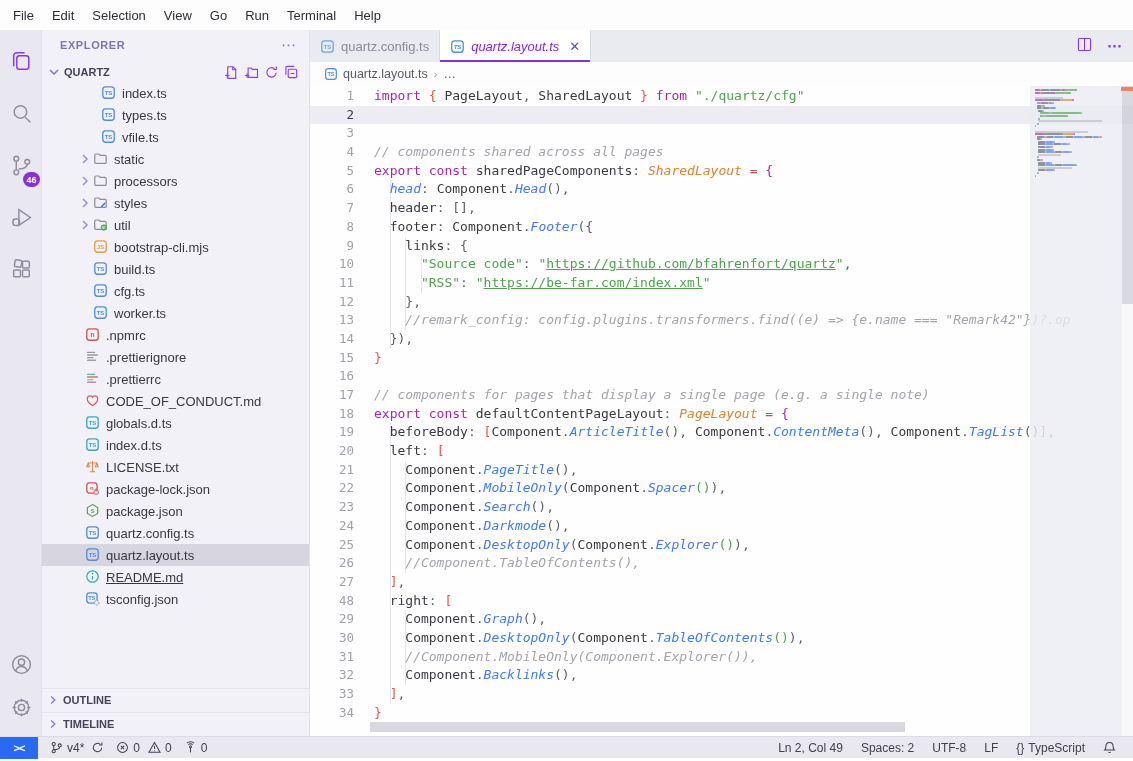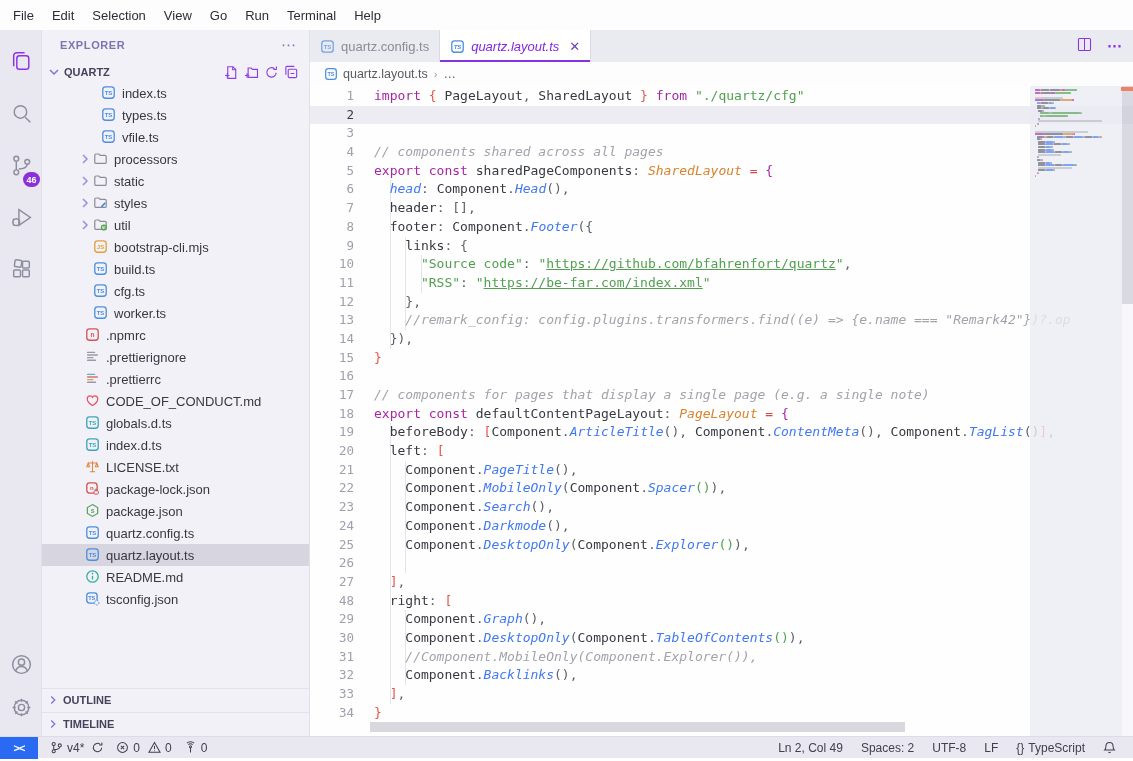--- a/index.html
+++ b/index.html
@@ -242,30 +242,30 @@
           </svg></span>
         <span class="tree-label">vfile.ts</span>
       </div>
       <div class="tree-row" style="padding-left: 35px;">
         <span class="tree-twist"><svg viewBox="0 0 16 16" fill="none" stroke="#a18ae0" stroke-width="1.5">
             <path d="M6 4l4 4-4 4"></path>
           </svg></span>
         <span class="tree-icon"><svg viewBox="0 0 16 16">
             <path d="M1.9 4.6c0-.8.6-1.4 1.4-1.4h2.9l1.5 1.5h5c.8 0 1.4.6 1.4 1.4v5.8c0 .8-.6 1.4-1.4 1.4H3.3c-.8 0-1.4-.6-1.4-1.4z" fill="none" stroke="#8b8b9b" stroke-width="1.3"></path>
           </svg></span>
-        <span class="tree-label">processors</span>
+        <span class="tree-label">static</span>
       </div>
       <div class="tree-row" style="padding-left: 35px;">
         <span class="tree-twist"><svg viewBox="0 0 16 16" fill="none" stroke="#a18ae0" stroke-width="1.5">
             <path d="M6 4l4 4-4 4"></path>
           </svg></span>
         <span class="tree-icon"><svg viewBox="0 0 16 16">
             <path d="M1.9 4.6c0-.8.6-1.4 1.4-1.4h2.9l1.5 1.5h5c.8 0 1.4.6 1.4 1.4v5.8c0 .8-.6 1.4-1.4 1.4H3.3c-.8 0-1.4-.6-1.4-1.4z" fill="none" stroke="#8b8b9b" stroke-width="1.3"></path>
           </svg></span>
-        <span class="tree-label">static</span>
+        <span class="tree-label">processors</span>
       </div>
       <div class="tree-row" style="padding-left: 35px;">
         <span class="tree-twist"><svg viewBox="0 0 16 16" fill="none" stroke="#a18ae0" stroke-width="1.5">
             <path d="M6 4l4 4-4 4"></path>
           </svg></span>
         <span class="tree-icon"><svg viewBox="0 0 16 16">
             <path d="M1.9 4.6c0-.8.6-1.4 1.4-1.4h2.9l1.5 1.5h5c.8 0 1.4.6 1.4 1.4v5.8c0 .8-.6 1.4-1.4 1.4H3.3c-.8 0-1.4-.6-1.4-1.4z" fill="none" stroke="#8b8b9b" stroke-width="1.3"></path>
             <path d="M8.8 11.4l3.6-3.6 1.3 1.3-3.6 3.6-1.7.4z" fill="#4d8fdd"></path>
           </svg></span>
         <span class="tree-label">styles</span>
@@ -396,21 +396,21 @@
         <span class="tree-label">quartz.config.ts</span>
       </div>
       <div class="tree-row selected" style="padding-left: 27px;">
         <span class="tree-twist"></span>
         <span class="tree-icon"><svg viewBox="0 0 16 16">
             <rect x="1.9" y="1.9" width="12.2" height="12.2" rx="3" fill="none" stroke="#4d8fdd" stroke-width="1.4"></rect>
             <text x="8" y="10.7" font-size="6.4" font-weight="bold" fill="#4d8fdd" text-anchor="middle" font-family="Liberation Sans,sans-serif">TS</text>
           </svg></span>
         <span class="tree-label">quartz.layout.ts</span>
       </div>
-      <div class="tree-row" style="padding-left: 27px;">
+      <div class="tree-row" style="padding-left: 27px; text-decoration: underline;">
         <span class="tree-twist"></span>
         <span class="tree-icon"><svg viewBox="0 0 16 16">
             <circle cx="8" cy="8" r="6.1" fill="none" stroke="#2fae9e" stroke-width="1.3"></circle>
             <path d="M8 7.3v3.8" stroke="#2fae9e" stroke-width="1.4"></path>
             <circle cx="8" cy="4.9" r=".9" fill="#2fae9e"></circle>
           </svg></span>
         <span class="tree-label">README.md</span>
       </div>
       <div class="tree-row" style="padding-left: 27px;">
         <span class="tree-twist"></span>
@@ -493,21 +493,21 @@
       <div class="code-line"><span class="ln-num">16</span><span class="ln-text"></span></div>
       <div class="code-line"><span class="ln-num">17</span><span class="ln-text"><span class="tk-c">// components for pages that display a single page (e.g. a single note)</span></span></div>
       <div class="code-line"><span class="ln-num">18</span><span class="ln-text"><span class="tk-k">export const</span><span class="tk-p"> defaultContentPageLayout</span><span class="tk-d">:</span><span class="tk-t"> PageLayout</span><span class="tk-o"> =</span><span class="tk-b1"> {</span></span></div>
       <div class="code-line"><span class="ln-num">19</span><span class="guide" style="left: 79.6px;"></span><span class="ln-text"><span class="tk-p">  beforeBody</span><span class="tk-d">: </span><span class="tk-b2">[</span><span class="tk-p">Component</span><span class="tk-d">.</span><span class="tk-f">ArticleTitle</span><span class="tk-d">(), </span><span class="tk-p">Component</span><span class="tk-d">.</span><span class="tk-f">ContentMeta</span><span class="tk-d">(), </span><span class="tk-p">Component</span><span class="tk-d">.</span><span class="tk-f">TagList</span><span class="tk-d">()</span><span class="tk-b2">]</span><span class="tk-d">,</span></span></div>
       <div class="code-line"><span class="ln-num">20</span><span class="guide" style="left: 79.6px;"></span><span class="ln-text"><span class="tk-p">  left</span><span class="tk-d">: </span><span class="tk-b2">[</span></span></div>
       <div class="code-line"><span class="ln-num">21</span><span class="guide" style="left: 79.6px;"></span><span class="guide" style="left: 95.2px;"></span><span class="ln-text"><span class="tk-p">    Component</span><span class="tk-d">.</span><span class="tk-f">PageTitle</span><span class="tk-d">(),</span></span></div>
       <div class="code-line"><span class="ln-num">22</span><span class="guide" style="left: 79.6px;"></span><span class="guide" style="left: 95.2px;"></span><span class="ln-text"><span class="tk-p">    Component</span><span class="tk-d">.</span><span class="tk-f">MobileOnly</span><span class="tk-d">(</span><span class="tk-p">Component</span><span class="tk-d">.</span><span class="tk-f">Spacer</span><span class="tk-b3">()</span><span class="tk-d">),</span></span></div>
       <div class="code-line"><span class="ln-num">23</span><span class="guide" style="left: 79.6px;"></span><span class="guide" style="left: 95.2px;"></span><span class="ln-text"><span class="tk-p">    Component</span><span class="tk-d">.</span><span class="tk-f">Search</span><span class="tk-d">(),</span></span></div>
       <div class="code-line"><span class="ln-num">24</span><span class="guide" style="left: 79.6px;"></span><span class="guide" style="left: 95.2px;"></span><span class="ln-text"><span class="tk-p">    Component</span><span class="tk-d">.</span><span class="tk-f">Darkmode</span><span class="tk-d">(),</span></span></div>
       <div class="code-line"><span class="ln-num">25</span><span class="guide" style="left: 79.6px;"></span><span class="guide" style="left: 95.2px;"></span><span class="ln-text"><span class="tk-p">    Component</span><span class="tk-d">.</span><span class="tk-f">DesktopOnly</span><span class="tk-d">(</span><span class="tk-p">Component</span><span class="tk-d">.</span><span class="tk-f">Explorer</span><span class="tk-b3">()</span><span class="tk-d">),</span></span></div>
-      <div class="code-line"><span class="ln-num">26</span><span class="guide" style="left: 79.6px;"></span><span class="guide" style="left: 95.2px;"></span></div>
+      <div class="code-line"><span class="ln-num">26</span><span class="guide" style="left: 79.6px;"></span><span class="guide" style="left: 95.2px;"></span><span class="ln-text"><span class="tk-c">    //Component.TableOfContents(),</span></span></div>
       <div class="code-line"><span class="ln-num">27</span><span class="guide" style="left: 79.6px;"></span><span class="ln-text"><span class="tk-b2">  ]</span><span class="tk-d">,</span></span></div>
       <div class="code-line"><span class="ln-num">48</span><span class="guide" style="left: 79.6px;"></span><span class="ln-text"><span class="tk-p">  right</span><span class="tk-d">: </span><span class="tk-b2">[</span></span></div>
       <div class="code-line"><span class="ln-num">29</span><span class="guide" style="left: 79.6px;"></span><span class="guide" style="left: 95.2px;"></span><span class="ln-text"><span class="tk-p">    Component</span><span class="tk-d">.</span><span class="tk-f">Graph</span><span class="tk-d">(),</span></span></div>
       <div class="code-line"><span class="ln-num">30</span><span class="guide" style="left: 79.6px;"></span><span class="guide" style="left: 95.2px;"></span><span class="ln-text"><span class="tk-p">    Component</span><span class="tk-d">.</span><span class="tk-f">DesktopOnly</span><span class="tk-d">(</span><span class="tk-p">Component</span><span class="tk-d">.</span><span class="tk-f">TableOfContents</span><span class="tk-b3">()</span><span class="tk-d">),</span></span></div>
       <div class="code-line"><span class="ln-num">31</span><span class="guide" style="left: 79.6px;"></span><span class="guide" style="left: 95.2px;"></span><span class="ln-text"><span class="tk-c">    //Component.MobileOnly(Component.Explorer()),</span></span></div>
       <div class="code-line"><span class="ln-num">32</span><span class="guide" style="left: 79.6px;"></span><span class="guide" style="left: 95.2px;"></span><span class="ln-text"><span class="tk-p">    Component</span><span class="tk-d">.</span><span class="tk-f">Backlinks</span><span class="tk-d">(),</span></span></div>
       <div class="code-line"><span class="ln-num">33</span><span class="guide" style="left: 79.6px;"></span><span class="ln-text"><span class="tk-b2">  ]</span><span class="tk-d">,</span></span></div>
       <div class="code-line"><span class="ln-num">34</span><span class="ln-text"><span class="tk-b2">}</span></span></div>
     </div>
 </div>

